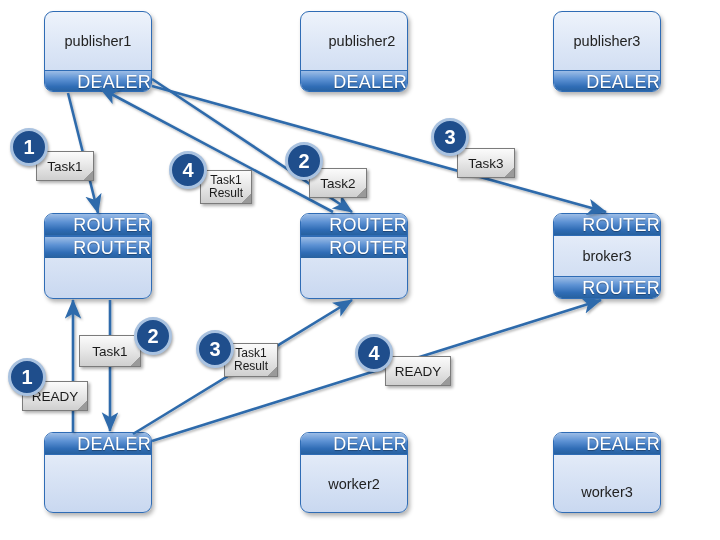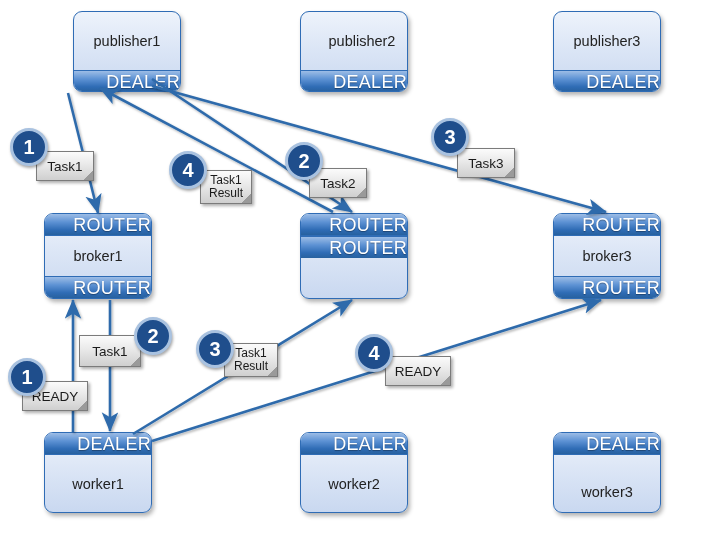--- a/index.html
+++ b/index.html
@@ -66,49 +66,47 @@
         <path d="M 152,86 L 606,212"></path>
         <path d="M 333,212 L 100,88"></path>
         <path d="M 73,432 L 73,300"></path>
         <path d="M 110,300 L 110,431"></path>
         <path d="M 133,434 L 352,300"></path>
         <path d="M 152,441 L 601,300"></path>
       </g>
   </svg>
 
   <div id="node-layer">
-      <div class="node" style="left: 44px; top: 11px; width: 108px; height: 81px; margin-left: 29px;">
+      <div class="node" style="left: 44px; top: 11px; width: 108px; height: 81px;">
         <div class="body" style="height: 58px;">publisher1</div>
         <div class="band bot">DEALER</div>
       </div>
       <div class="node" style="left: 300px; top: 11px; width: 108px; height: 81px;">
         <div class="body" style="height: 58px; padding-left: 16px;">publisher2</div>
         <div class="band bot">DEALER</div>
       </div>
       <div class="node" style="left: 553px; top: 11px; width: 108px; height: 81px;">
         <div class="body" style="height: 58px;">publisher3</div>
         <div class="band bot">DEALER</div>
       </div>
       <div class="node" style="left: 44px; top: 213px; width: 108px; height: 86px;">
         <div class="band top">ROUTER</div>
-        <div class="body" style="height: 40px;">broker1</div>
         <div class="band bot">ROUTER</div>
       </div>
       <div class="node" style="left: 300px; top: 213px; width: 108px; height: 86px;">
         <div class="band top">ROUTER</div>
         <div class="band bot">ROUTER</div>
       </div>
       <div class="node" style="left: 553px; top: 213px; width: 108px; height: 86px;">
         <div class="band top">ROUTER</div>
         <div class="body" style="height: 40px;">broker3</div>
         <div class="band bot">ROUTER</div>
       </div>
       <div class="node" style="left: 44px; top: 432px; width: 108px; height: 81px;">
         <div class="band top">DEALER</div>
-        <div class="body" style="height: 58px;">worker1</div>
       </div>
       <div class="node" style="left: 300px; top: 432px; width: 108px; height: 81px;">
         <div class="band top">DEALER</div>
         <div class="body" style="height: 58px;">worker2</div>
       </div>
       <div class="node" style="left: 553px; top: 432px; width: 108px; height: 81px;">
         <div class="band top">DEALER</div>
         <div class="body" style="height: 74px;">worker3</div>
       </div>
     </div>

